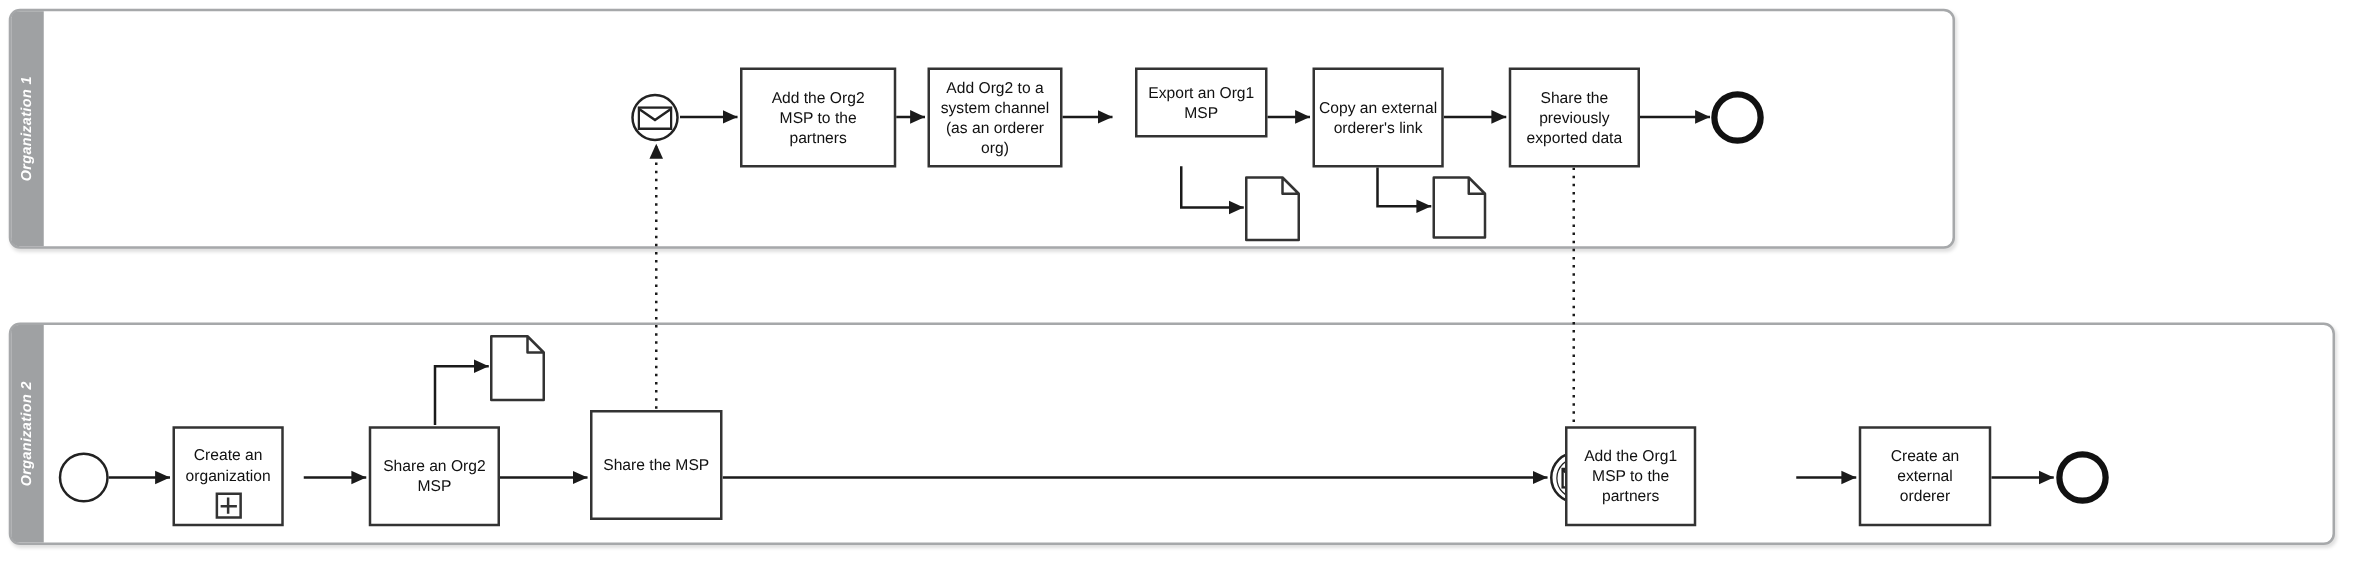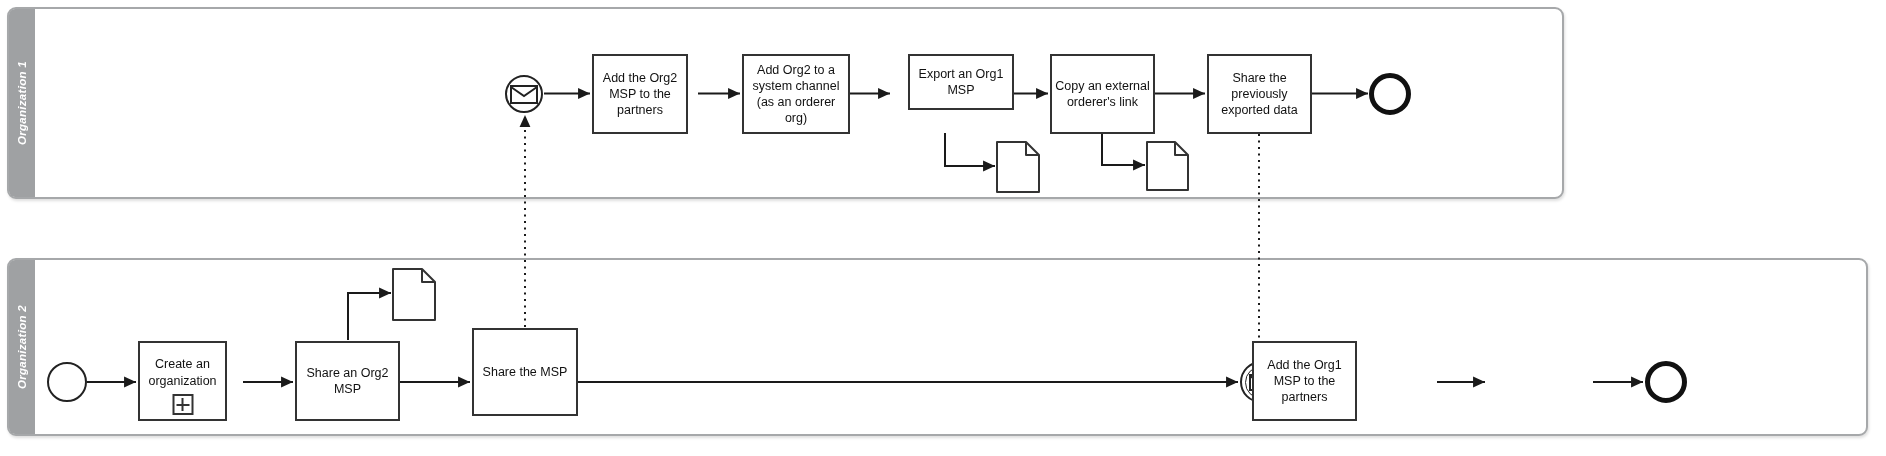--- a/index.html
+++ b/index.html
@@ -99,21 +99,21 @@
   </svg>
 
   <div class="event thin" style="left:505px;top:75px;width:38px;height:38px">
     <svg width="28" height="19" viewBox="0 0 28 19">
       <rect x="1" y="1" width="26" height="17" fill="#ffffff" stroke="#222222" stroke-width="2"></rect>
       <path d="M1,2 L14,11 L27,2" fill="none" stroke="#222222" stroke-width="2"></path>
     </svg>
   </div>
   <div class="event thick" style="left:1369px;top:73px;width:42px;height:42px"></div>
 
-  <div class="task" style="left:592px;top:54px;width:96px;height:80px">
+  <div class="task" style="left:592px;top:54px;width:125px;height:80px">
     <span class="task-label">Add the Org2
 MSP to the
 partners</span>
   </div>
   <div class="task" style="left:742px;top:54px;width:108px;height:80px">
     <span class="task-label">Add Org2 to a
 system channel
 (as an orderer org)</span>
   </div>
   <div class="task" style="left:908px;top:54px;width:106px;height:56px">
@@ -150,14 +150,18 @@
 MSP</span>
   </div>
   <div class="task" style="left:472px;top:328px;width:106px;height:88px">
     <span class="task-label">Share the MSP</span>
   </div>
   <div class="task" style="left:1252px;top:341px;width:105px;height:80px">
     <span class="task-label">Add the Org1
 MSP to the
 partners</span>
   </div>
+  <div class="task" style="left:1487px;top:341px;width:106px;height:80px">
+    <span class="task-label">Create an external
+orderer</span>
+  </div>
 
 </div>
 
 </body></html>

